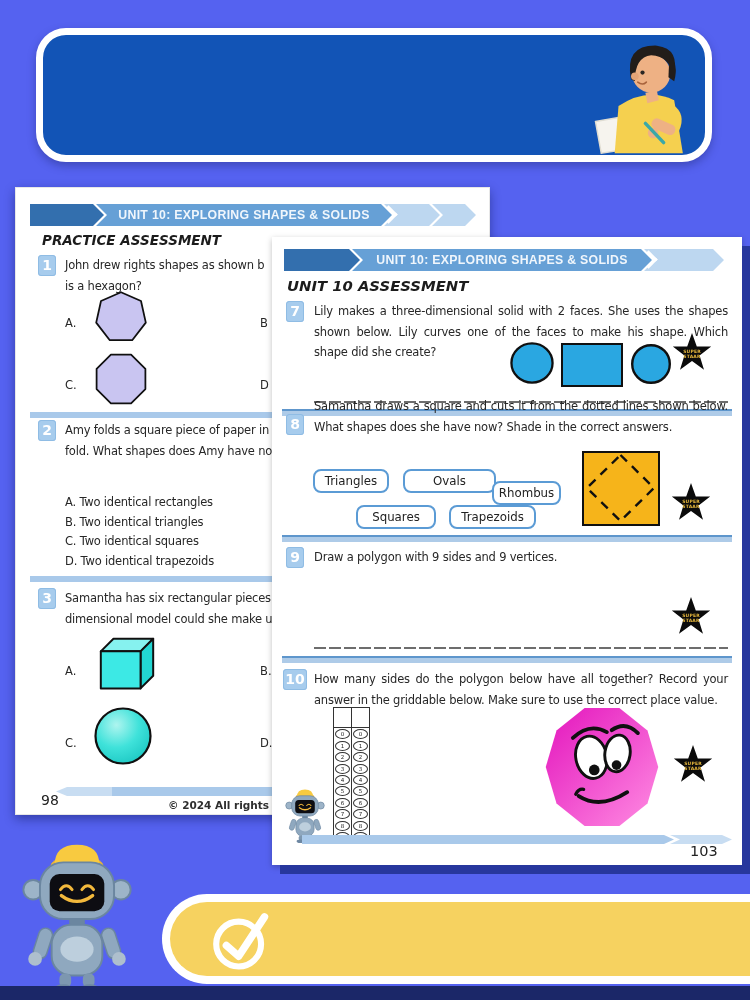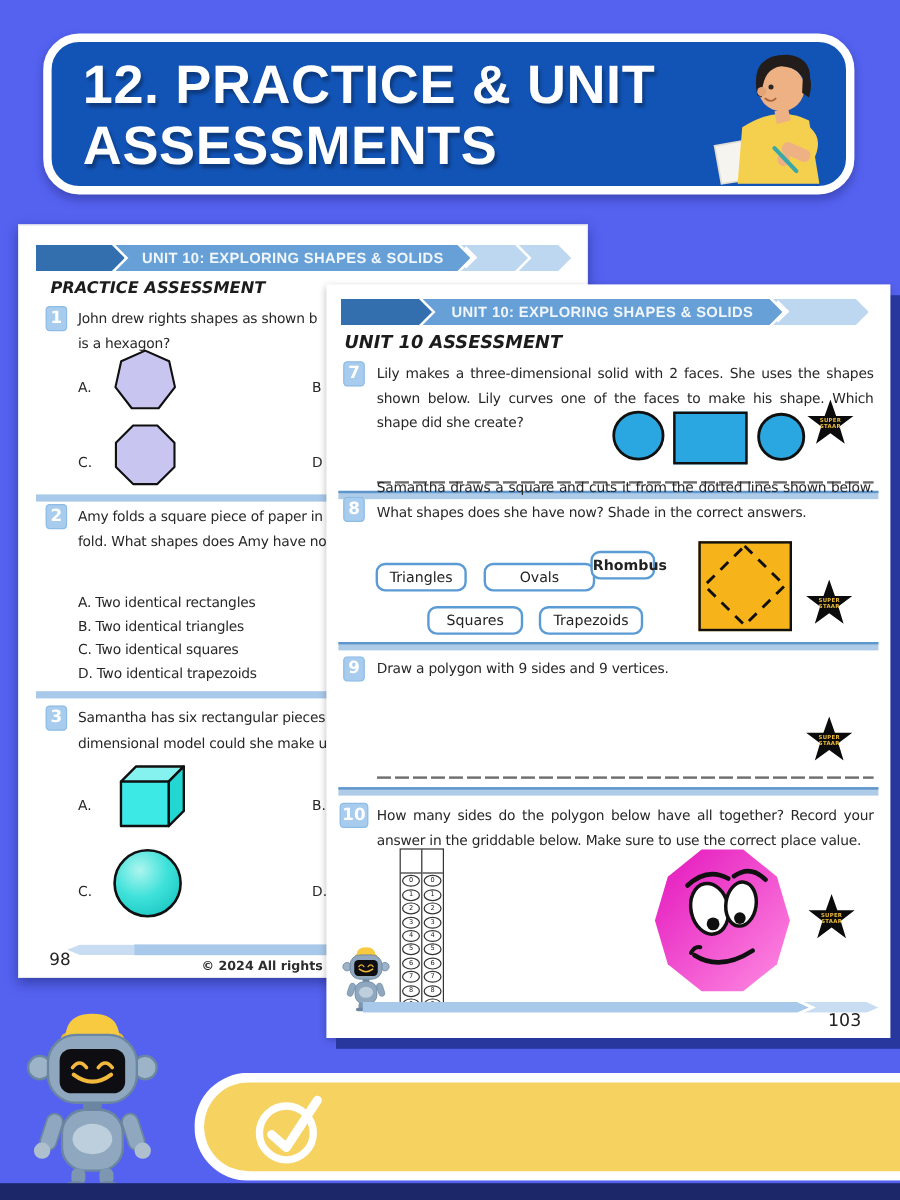--- a/index.html
+++ b/index.html
@@ -58,24 +58,20 @@
   .staar-banner{left:162px;top:894px;right:0;height:90px;background:#f6d260;border:8px solid #ffffff;border-right:none;border-radius:48px 0 0 48px;box-sizing:border-box;z-index:5;}
   .staar-label{left:118px;top:14px;color:#fff;font-family:"Liberation Sans",sans-serif;font-weight:800;font-size:43px;letter-spacing:1px;text-shadow:3px 3px 2px rgba(80,66,28,.55);}
   .navy-strip{left:0;top:986px;width:750px;height:14px;background:#1b2768;z-index:4;}
 </style>
 </head>
 <body>
 
 <div id="canvas">
 
   <div class="abs top-banner">
-    <div class="abs banner-title">
-      <div>12. PRACTICE &amp; UNIT</div>
-      <div>ASSESSMENTS</div>
-    </div>
     <svg class="abs boy" width="112" height="120" viewBox="0 0 115 125">
       <polygon points="8,88 54,80 60,114 14,121" fill="#f6f4ee" stroke="#e0ddd2" stroke-width="1.5"></polygon>
       <path d="M32,72 Q62,52 90,66 L99,121 L28,121 Z" fill="#f5d04f"></path>
       <path d="M60,58 l12,-2 2,10 -12,3 Z" fill="#eeb184"></path>
       <circle cx="66" cy="38" r="20" fill="#eeb184"></circle>
       <path d="M45,44 Q38,8 72,9 Q97,12 89,42 Q86,20 66,19 Q49,21 49,46 Z" fill="#221d1a"></path>
       <path d="M85,20 Q95,28 90,46 L84,42 Z" fill="#221d1a"></path>
       <circle cx="49" cy="41" r="4" fill="#e5a476"></circle>
       <circle cx="57" cy="37" r="2.2" fill="#2a2623"></circle>
       <path d="M52,47 q5,4 9,0" stroke="#a8633c" stroke-width="1.6" fill="none" stroke-linecap="round"></path>
@@ -173,21 +169,21 @@
       <div class="shape"></div>
       <div class="lbl"><span>SUPER</span><br><span>STAAR</span></div>
     </div>
     <div class="abs ansline" style="left:42px;top:164px;width:414px;"></div>
     <div class="abs divR" style="top:172px;"></div>
 
     <div class="abs qbadge" style="left:14px;top:177px;">8</div>
     <div class="abs qtext just" style="left:42px;top:159px;">Samantha draws a square and cuts it from the dotted lines shown below. What shapes does she have now? Shade in the correct answers.</div>
     <div class="abs opt-box" style="left:41px;top:232px;width:76px;">Triangles</div>
     <div class="abs opt-box" style="left:131px;top:232px;width:93px;">Ovals</div>
-    <div class="abs opt-box" style="left:220px;top:222px;width:54px;font-weight:bold;">Rhombus</div>
+    <div class="abs opt-box" style="left:220px;top:244px;width:69px;">Rhombus</div>
     <div class="abs opt-box" style="left:84px;top:268px;width:80px;">Squares</div>
     <div class="abs opt-box" style="left:177px;top:268px;width:87px;">Trapezoids</div>
     <div class="abs" style="left:310px;top:214px;width:78px;height:75px;background:#f6b41a;border:2.4px solid #101010;box-sizing:border-box;">
       <svg width="73" height="70" viewBox="0 0 73 70" style="display:block;">
         <polygon points="36.5,2 70,35 36.5,68 3,35" fill="none" stroke="#101010" stroke-width="2.4" stroke-dasharray="9,7"></polygon>
       </svg>
     </div>
     <div class="abs star" style="left:399px;top:246px;">
       <div class="shape"></div>
       <div class="lbl"><span>SUPER</span><br><span>STAAR</span></div>

